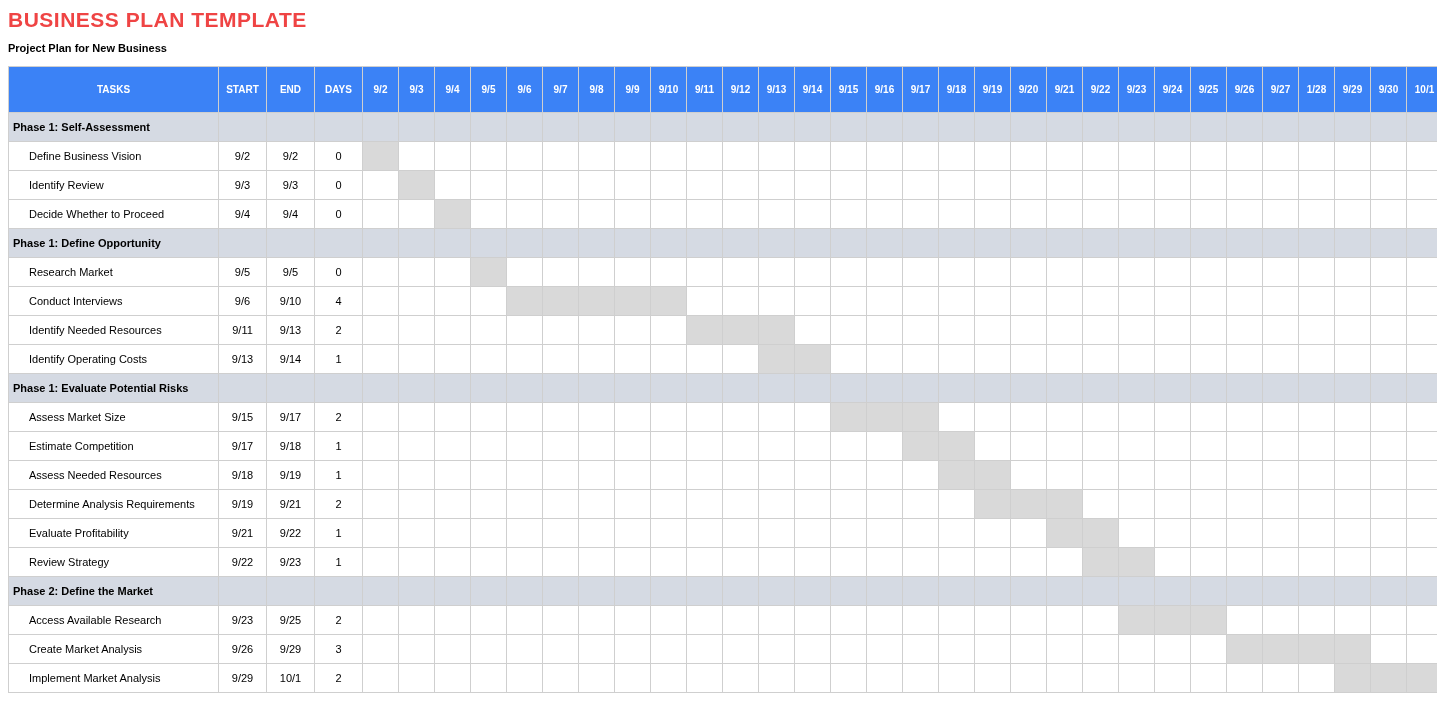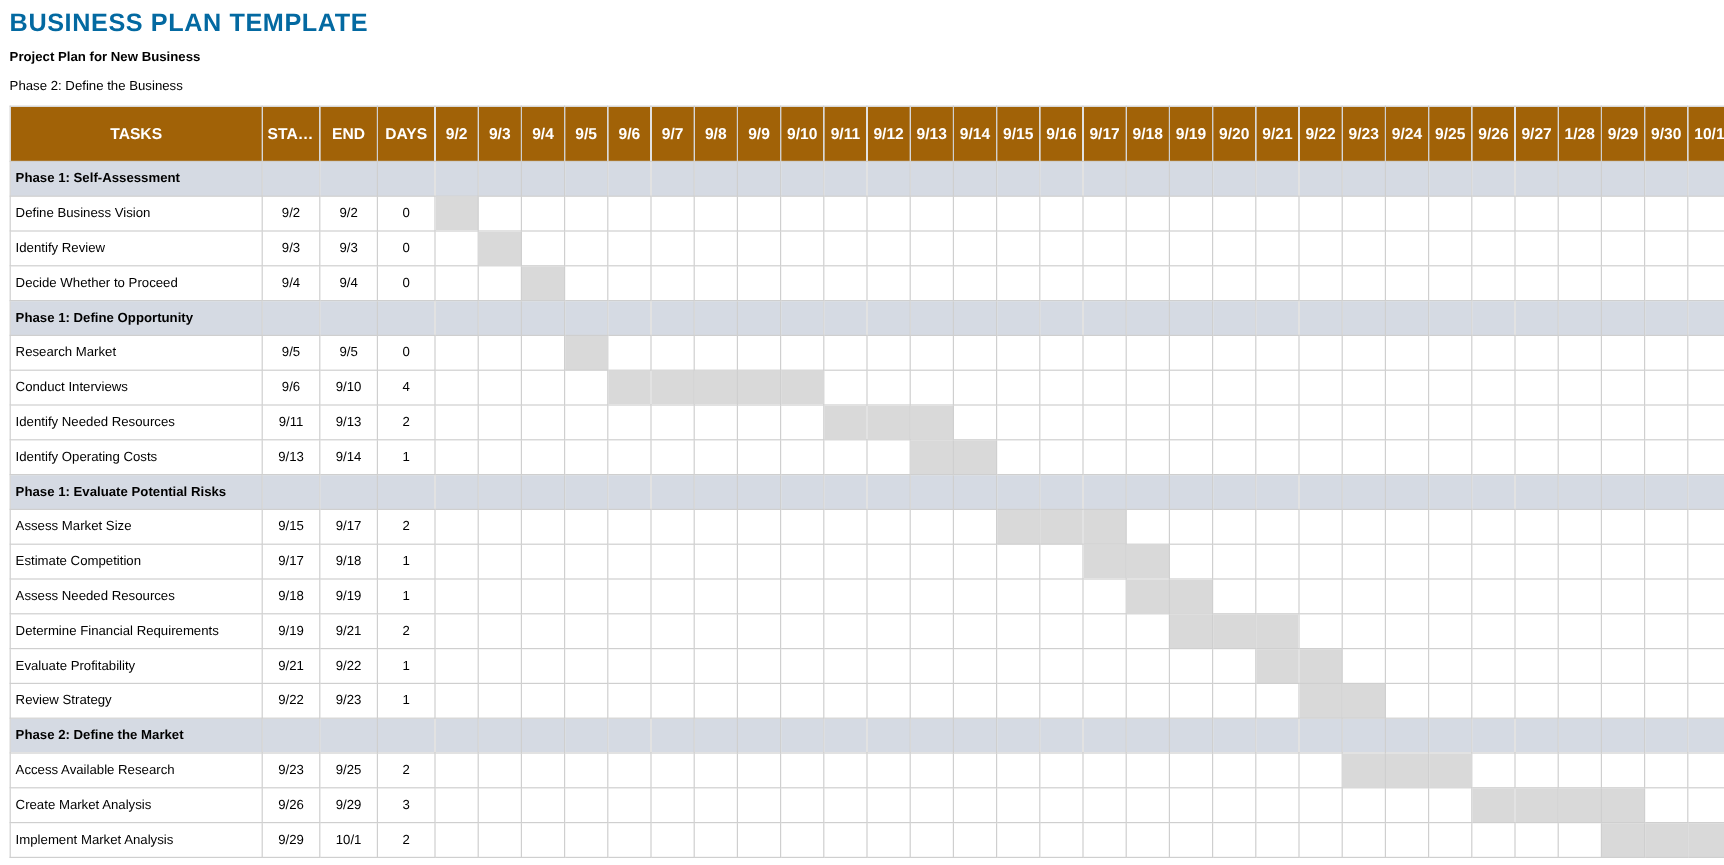--- a/index.html
+++ b/index.html
@@ -7,21 +7,21 @@
     margin: 0;
     padding: 8px;
     font-family: "Century Gothic", "Avant Garde", Arial, sans-serif;
     font-size: 11px;
     color: #000;
     background: #fff;
   }
   .title {
     font-size: 21px;
     font-weight: bold;
-    color: #0369a1;
+    color: #ef4444;
     letter-spacing: 0.5px;
     margin-bottom: 10px;
   }
   .subtitle {
     font-size: 11px;
     font-weight: bold;
     margin-bottom: 12px;
   }
   .meta-line {
     font-size: 11px;
@@ -36,50 +36,49 @@
   th, td {
     border: 1px solid #cfcfcf;
     height: 29px;
     padding: 0 4px;
     vertical-align: middle;
     overflow: hidden;
     white-space: nowrap;
     text-overflow: ellipsis;
   }
   th {
-    background: #a16207;
+    background: #3b82f6;
     color: #fff;
     font-weight: bold;
-    font-size: 13px;
+    font-size: 10px;
     text-align: center;
     height: 46px;
   }
   th.tasks-head { text-align: center; }
   col.col-tasks { width: 210px; }
   col.col-start { width: 48px; }
   col.col-end   { width: 48px; }
   col.col-days  { width: 48px; }
   col.col-date  { width: 36px; }
-  td.task-name { text-align: left; padding-left: 4px; }
+  td.task-name { text-align: left; padding-left: 20px; }
   td.start, td.end, td.days { text-align: center; }
   tr.phase-row td {
     background: #d5dae3;
     font-weight: bold;
     text-align: left;
     padding-left: 4px;
   }
   td.gantt-fill { background: #d9d9d9; }
 </style>
 </head>
 <body>
 
 <div class="title">BUSINESS PLAN TEMPLATE</div>
 <div class="subtitle">Project Plan for New Business</div>
 <div id="meta-lines">
-    <div class="meta-line">Phase 2: Define the Business</div>
   </div>
 
 <table>
   <colgroup id="colgroup">
       <col class="col-tasks">
       <col class="col-start">
       <col class="col-end">
       <col class="col-days">
       <col class="col-date">
       <col class="col-date">
@@ -613,21 +612,21 @@
         <td></td>
         <td></td>
         <td></td>
         <td></td>
         <td></td>
         <td></td>
         <td></td>
         <td></td>
       </tr>
       <tr>
-        <td class="task-name">Determine Financial Requirements</td>
+        <td class="task-name">Determine Analysis Requirements</td>
         <td class="start">9/19</td>
         <td class="end">9/21</td>
         <td class="days">2</td>
         <td></td>
         <td></td>
         <td></td>
         <td></td>
         <td></td>
         <td></td>
         <td></td>

